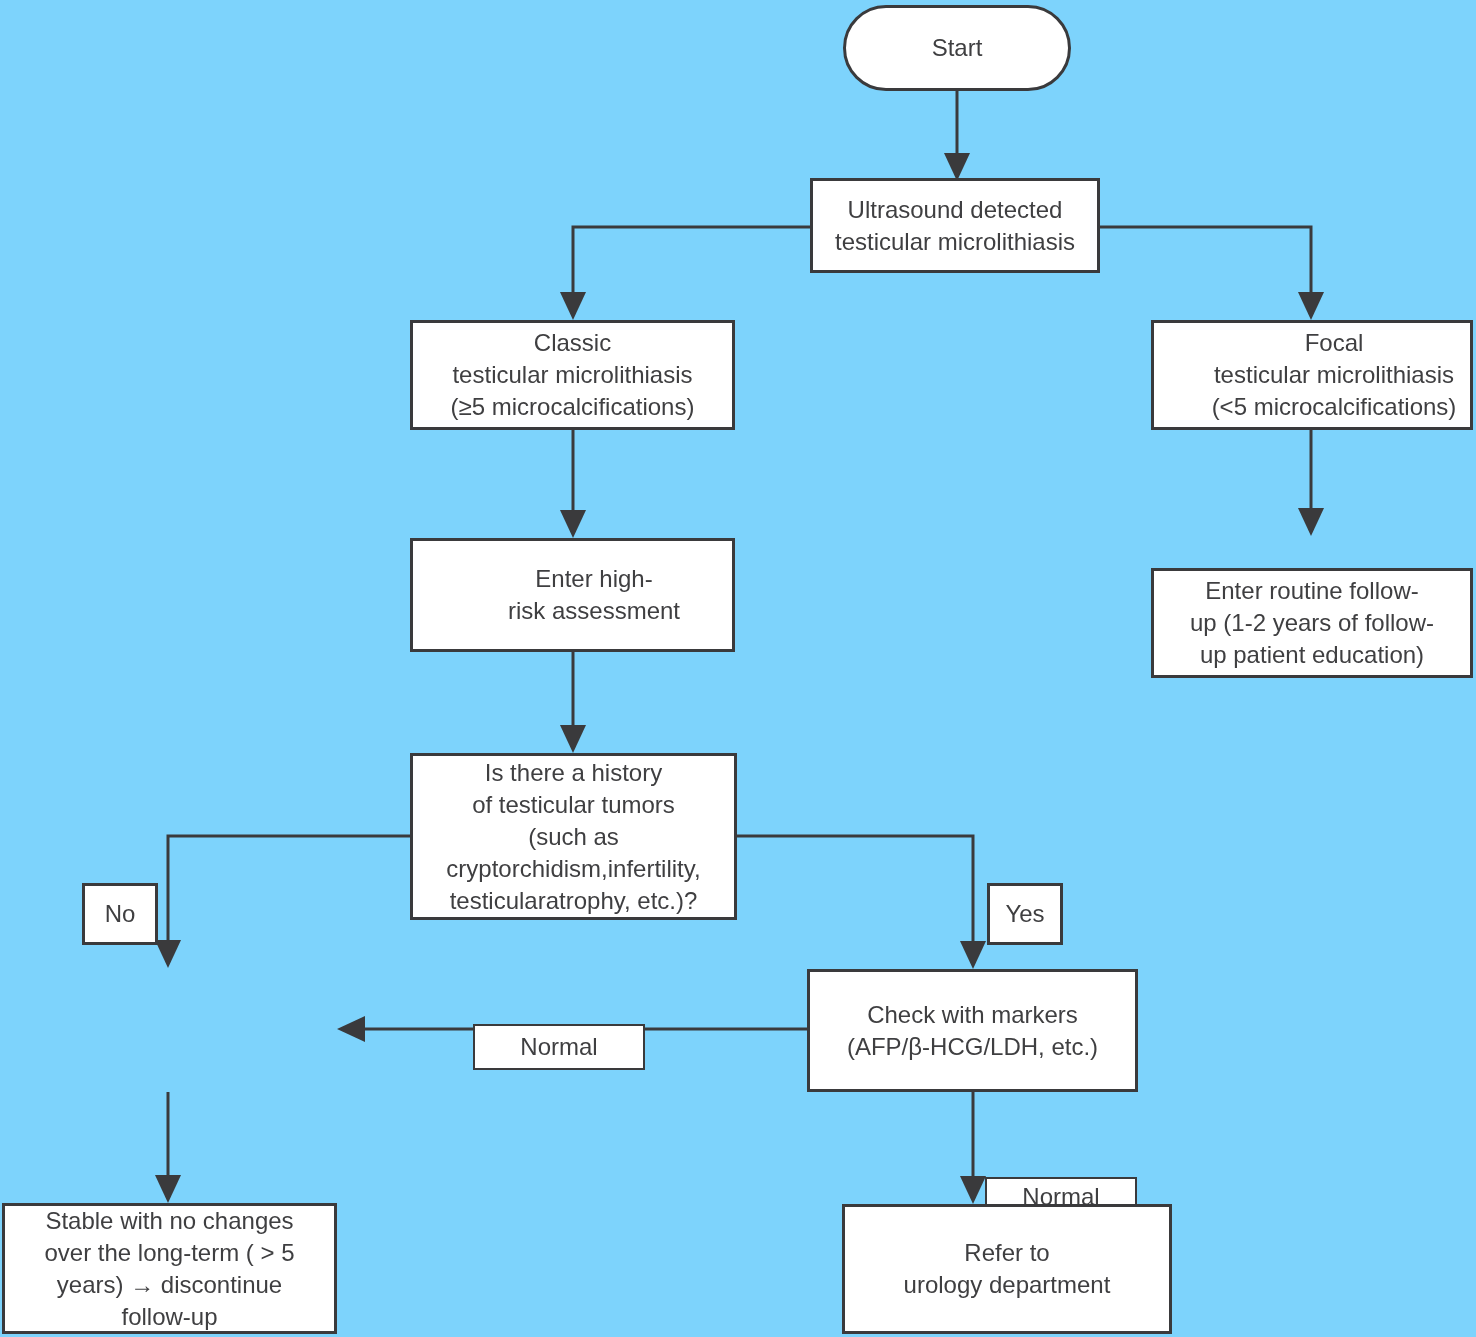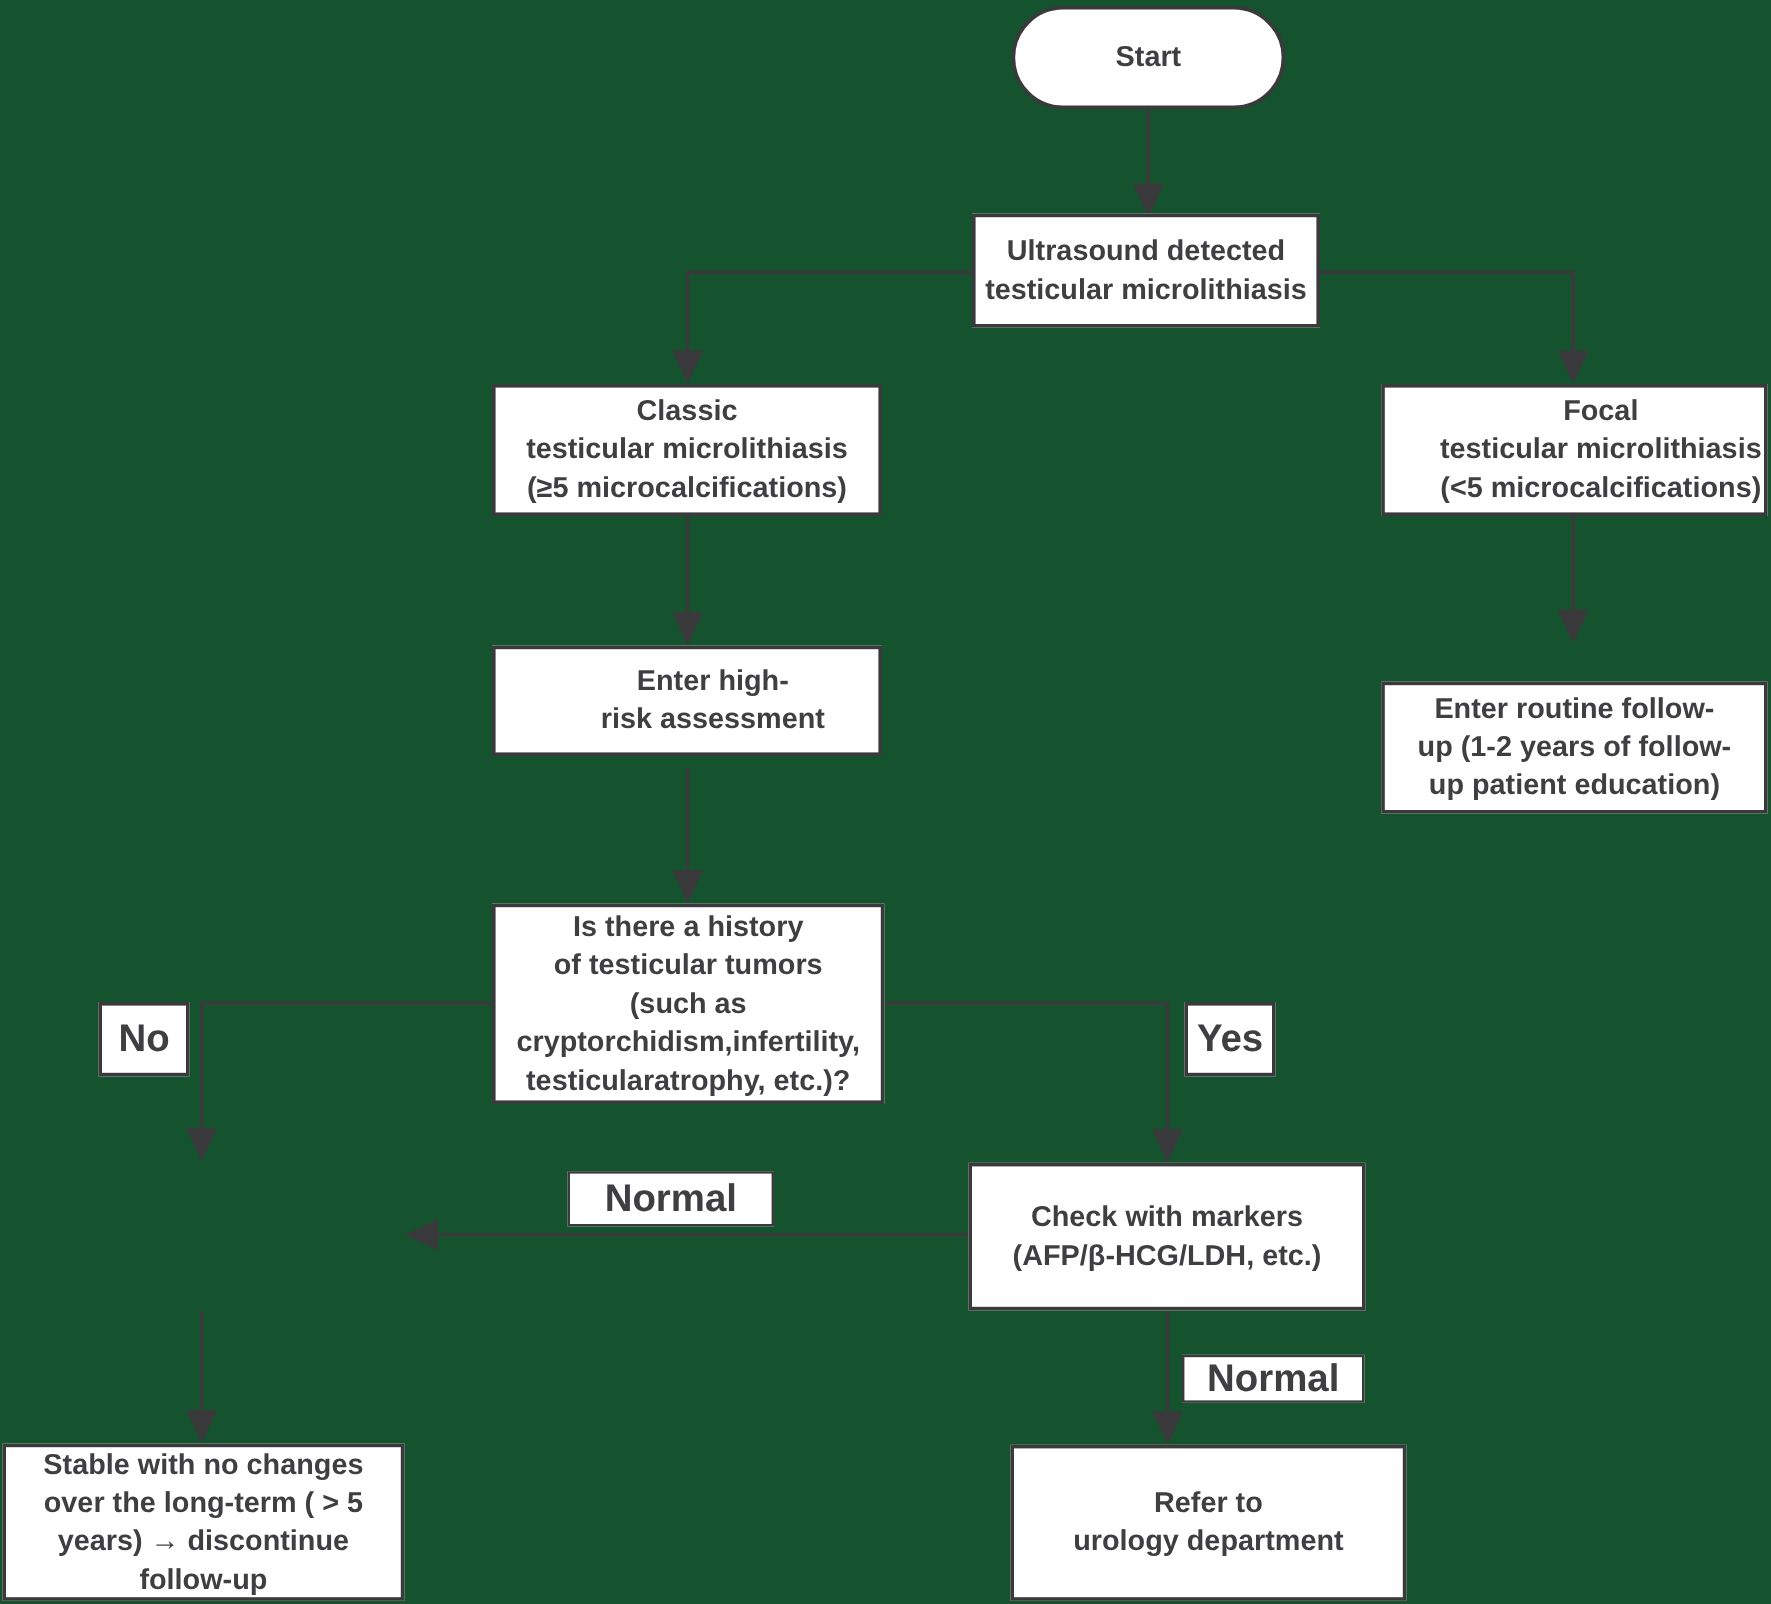--- a/index.html
+++ b/index.html
@@ -1,24 +1,23 @@
 <!DOCTYPE html>
 <html><head>
 <meta charset="utf-8">
 <style>
   html, body { margin: 0; padding: 0; background: #ffffff; }
   #canvas {
     position: relative;
     width: 1476px;
     height: 1337px;
-    background: #14532d;
+    background: #7dd3fc;
     font-family: "Liberation Sans", "DejaVu Sans", sans-serif;
     color: #3f3f41;
     overflow: hidden;
-    font-weight: bold;
   }
   #edges {
     position: absolute;
     left: 0; top: 0;
     width: 1476px; height: 1337px;
   }
   .node {
     position: absolute;
     box-sizing: border-box;
     border: 3px solid #3a3a3c;
@@ -35,23 +34,24 @@
   .terminator { border-radius: 44px; }
   .edge-label {
     position: absolute;
     box-sizing: border-box;
     border: 2px solid #3a3a3c;
     background: #ffffff;
     display: flex;
     align-items: center;
     justify-content: center;
     text-align: center;
-    font-size: 32px;
+    font-size: 24px;
     line-height: 1.1;
     color: #3f3f41;
+    margin-top: 48px;
   }
   .thickborder { border-width: 3px; }
 </style>
 </head>
 <body>
 
 <div id="canvas">
 
   <svg id="edges" viewBox="0 0 1476 1337" xmlns="http://www.w3.org/2000/svg" fill="none" stroke="#3a3a3c" stroke-width="3">
 
@@ -95,21 +95,21 @@
 testicular microlithiasis</div>
 
   <div class="node" style="left:410px; top:320px; width:325px; height:110px;">Classic
 testicular microlithiasis
 (≥5 microcalcifications)</div>
 
   <div class="node" style="left:1151px; top:320px; width:322px; height:110px;padding-left:44px;">Focal
 testicular microlithiasis
 (&lt;5 microcalcifications)</div>
 
-  <div class="node" style="left:410px; top:538px; width:325px; height:92px;padding-left:43px;">Enter high-
+  <div class="node" style="left:410px; top:538px; width:325px; height:114px;padding-left:43px;">Enter high-
 risk assessment</div>
 
   <div class="node" style="left:1151px; top:536px; width:322px; height:110px;margin-top:32px;">Enter routine follow-
 up (1-2 years of follow-
 up patient education)</div>
 
   <div class="node" style="left:410px; top:753px; width:327px; height:167px;">Is there a history
 of testicular tumors
 (such as
 cryptorchidism,infertility,

